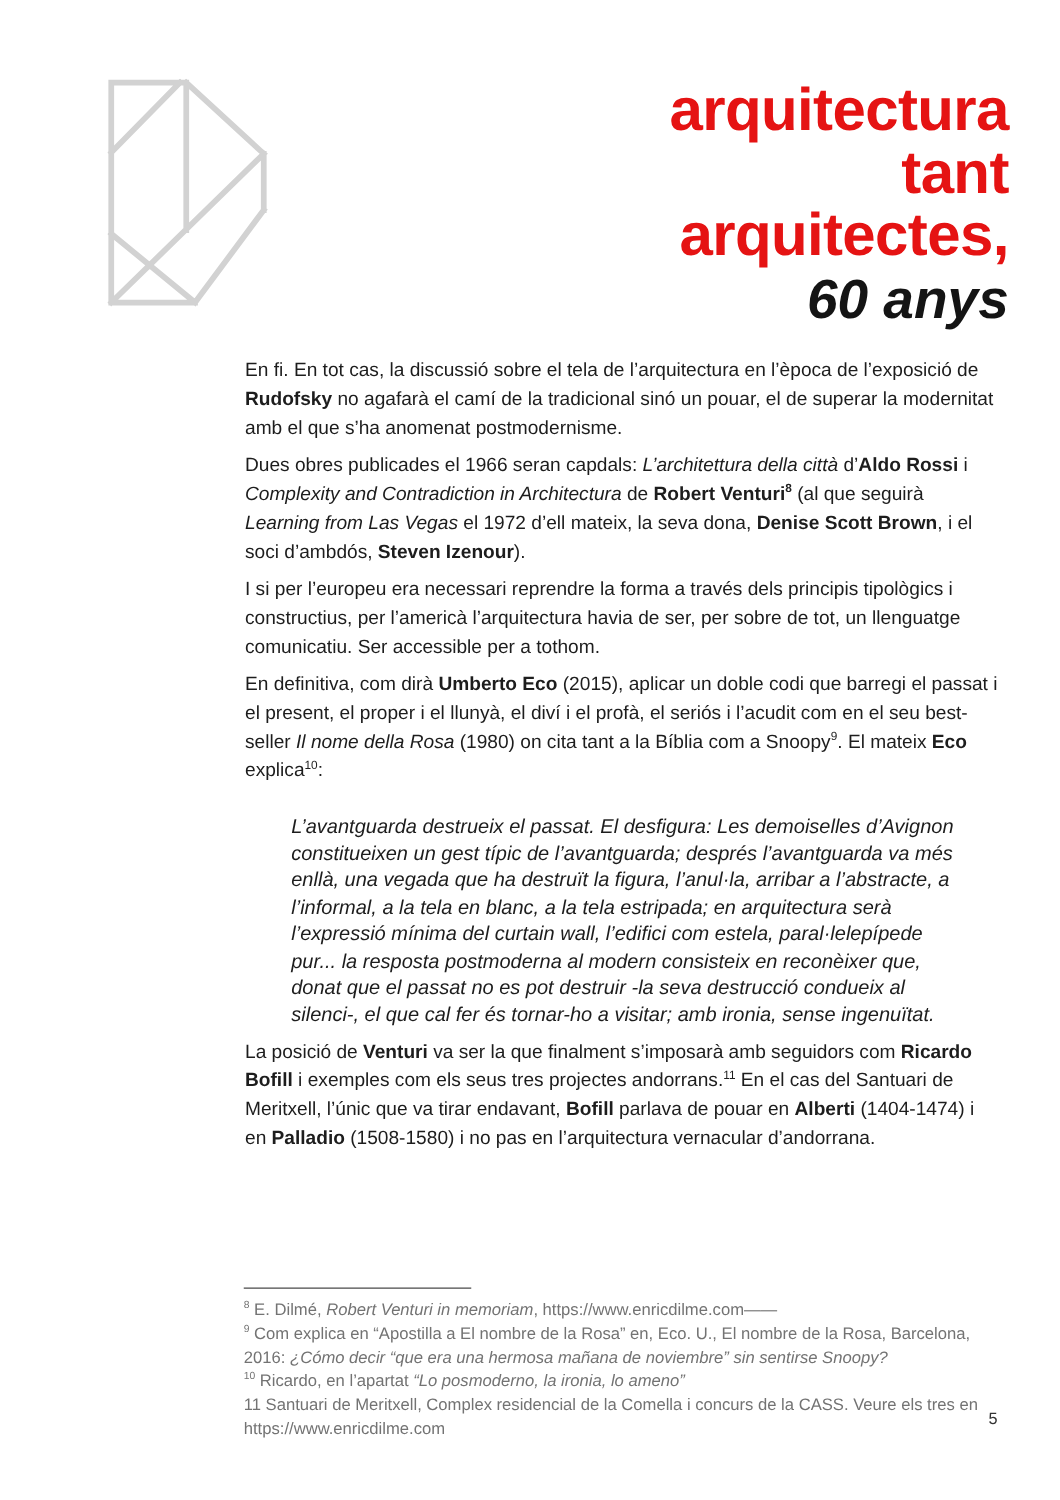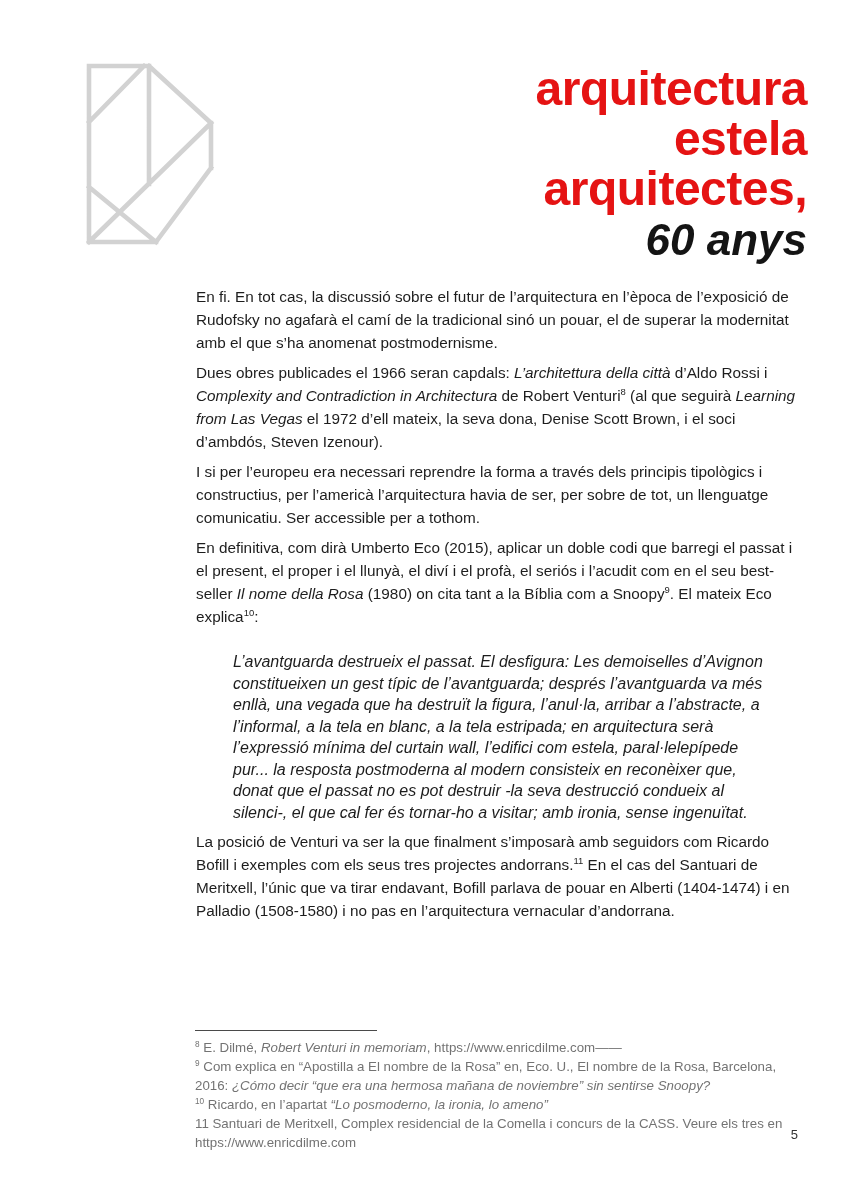--- a/index.html
+++ b/index.html
@@ -25,21 +25,21 @@
     font-weight:700;font-style:italic;font-size:44px;line-height:52px;
     color:#141414;white-space:nowrap;
   }
   
   .body-col{position:absolute;left:196px;top:285px;width:602px;font-size:15.3px;line-height:23px;}
   .body-col p.para{margin:0 0 7px 0;}
   .body-col blockquote.quote{
     margin:23px 24px 7px 37px;
     font-style:italic;font-size:16px;line-height:21.5px;
   }
-  .run-b{font-weight:400;text-align:center;}
+  .run-b{font-weight:700;text-align:center;}
   .run-i{font-style:italic;}
   .run-s{font-size:0.62em;vertical-align:super;line-height:0;}
   
   .footnotes{position:absolute;left:195px;top:1030px;width:614px;font-size:13.3px;line-height:19px;color:#737373;}
   .fn-rule{width:182px;border:0;border-top:1.4px solid #4a4a4a;margin:0 0 7px 0;}
   .footnotes p.footnote{margin:0;}
   
   .page-number{position:absolute;top:1127px;right:50px;font-size:13px;color:#333;}
 </style>
 </head>
@@ -57,28 +57,28 @@
       M125,105 L70,179
       M3,179 L70,179
       M3,59 L58,3
       M125,60 L3,179
       M3,124 L70,179"></path>
   </svg>
 
   <div class="title-block">
     <div>
         <div class="title-line">arquitectura</div>
-        <div class="title-line">estela</div>
+        <div class="title-line">tant</div>
         <div class="title-line">arquitectes,</div>
       </div>
     <div class="subtitle">60 anys</div>
   </div>
 
   <div class="body-col">
-      <p class="para"><span>En fi. En tot cas, la discussió sobre el futur de l’arquitectura en l’època de l’exposició de </span><span class="run-b">Rudofsky</span><span> no agafarà el camí de la tradicional sinó un pouar, el de superar la modernitat amb el que s’ha anomenat postmodernisme.</span></p>
+      <p class="para"><span>En fi. En tot cas, la discussió sobre el tela de l’arquitectura en l’època de l’exposició de </span><span class="run-b">Rudofsky</span><span> no agafarà el camí de la tradicional sinó un pouar, el de superar la modernitat amb el que s’ha anomenat postmodernisme.</span></p>
       <p class="para"><span>Dues obres publicades el 1966 seran capdals: </span><span class="run-i">L’architettura della città</span><span> d’</span><span class="run-b">Aldo Rossi</span><span> i </span><span class="run-i">Complexity and Contradiction in Architectura</span><span> de </span><span class="run-b">Robert Venturi</span><span class="run-b run-s">8</span><span> (al que seguirà </span><span class="run-i">Learning from Las Vegas</span><span> el 1972 d’ell mateix, la seva dona, </span><span class="run-b">Denise Scott Brown</span><span>, i el soci d’ambdós, </span><span class="run-b">Steven Izenour</span><span>).</span></p>
       <p class="para"><span>I si per l’europeu era necessari reprendre la forma a través dels principis tipològics i constructius, per l’americà l’arquitectura havia de ser, per sobre de tot, un llenguatge comunicatiu. Ser accessible per a tothom.</span></p>
       <p class="para"><span>En definitiva, com dirà </span><span class="run-b">Umberto Eco</span><span> (2015), aplicar un doble codi que barregi el passat i el present, el proper i el llunyà, el diví i el profà, el seriós i l’acudit com en el seu best-seller </span><span class="run-i">Il nome della Rosa</span><span> (1980) on cita tant a la Bíblia com a Snoopy</span><span class="run-s">9</span><span>. El mateix </span><span class="run-b">Eco</span><span> explica</span><span class="run-s">10</span><span>:</span></p>
       <blockquote class="quote"><span class="run-i">L’avantguarda destrueix el passat. El desfigura: Les demoiselles d’Avignon constitueixen un gest típic de l’avantguarda; després l’avantguarda va més enllà, una vegada que ha destruït la figura, l’anul·la, arribar a l’abstracte, a l’informal, a la tela en blanc, a la tela estripada; en arquitectura serà l’expressió mínima del curtain wall, l’edifici com estela, paral·lelepípede pur... la resposta postmoderna al modern consisteix en reconèixer que, donat que el passat no es pot destruir -la seva destrucció condueix al silenci-, el que cal fer és tornar-ho a visitar; amb ironia, sense ingenuïtat.</span></blockquote>
       <p class="para"><span>La posició de </span><span class="run-b">Venturi</span><span> va ser la que finalment s’imposarà amb seguidors com </span><span class="run-b">Ricardo Bofill</span><span> i exemples com els seus tres projectes andorrans.</span><span class="run-s">11</span><span> En el cas del Santuari de Meritxell, l’únic que va tirar endavant, </span><span class="run-b">Bofill</span><span> parlava de pouar en </span><span class="run-b">Alberti</span><span> (1404-1474) i en </span><span class="run-b">Palladio</span><span> (1508-1580) i no pas en l’arquitectura vernacular d’andorrana.</span></p>
     </div>
 
   <div class="footnotes">
     <hr class="fn-rule">
     <div>

